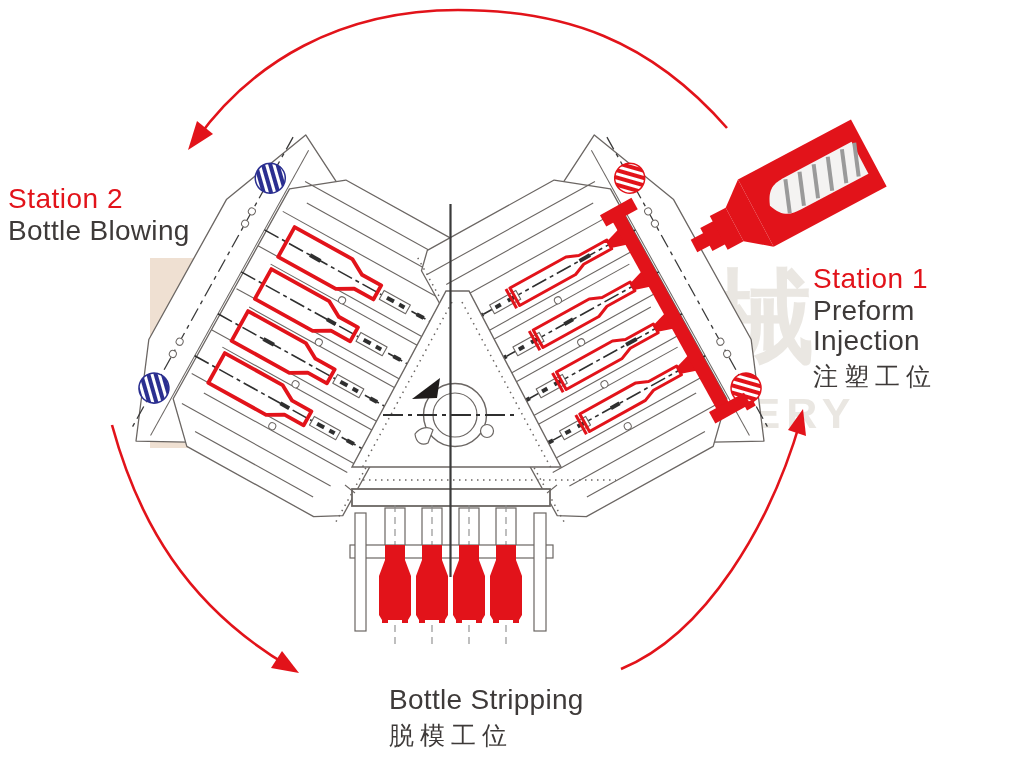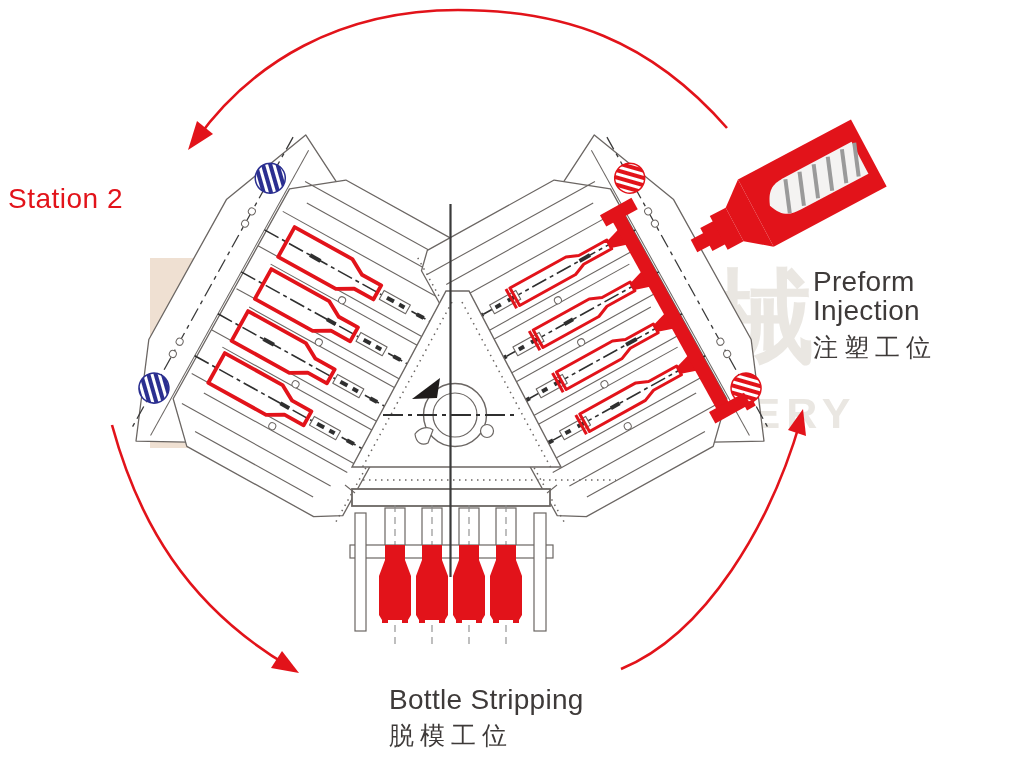--- a/index.html
+++ b/index.html
@@ -285,22 +285,24 @@
     <polygon points="188,150 197,121 213,134" fill="#e2131a" stroke="none"></polygon>
     <path d="M112,425 C138,520 186,606 290,667"></path>
     <polygon points="299,673 271,668 282,651" fill="#e2131a" stroke="none"></polygon>
     <path d="M621,669 C706,634 771,524 801,419"></path>
     <polygon points="803,409 806,436 788,430" fill="#e2131a" stroke="none"></polygon>
   </g>
 </svg>
 
 <div class="label" id="label-s2">
   <div class="t1">Station 2</div>
+  <div class="t2">Bottle Blowing</div>
 </div>
 <div class="label" id="label-s1">
+  <div class="t1">Station 1</div>
   <div class="t2">Preform Injection</div>
   <div class="t3">注塑工位</div>
 </div>
 <div class="label" id="label-s3">
   <div class="t2">Bottle Stripping</div>
   <div class="t3">脱模工位</div>
 </div>
 </div>
 
 </body></html>

